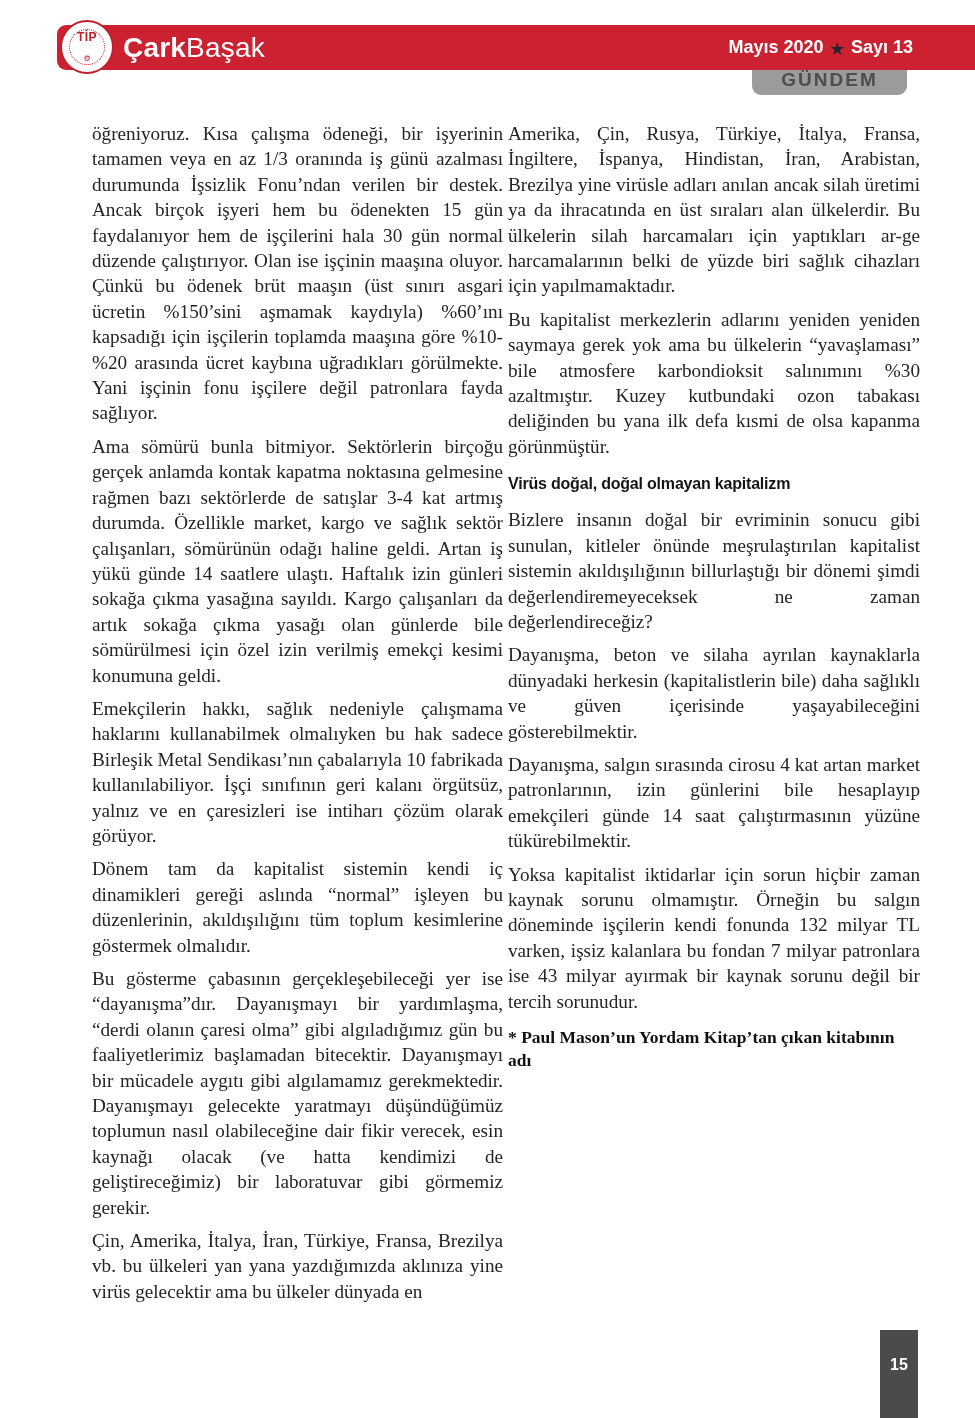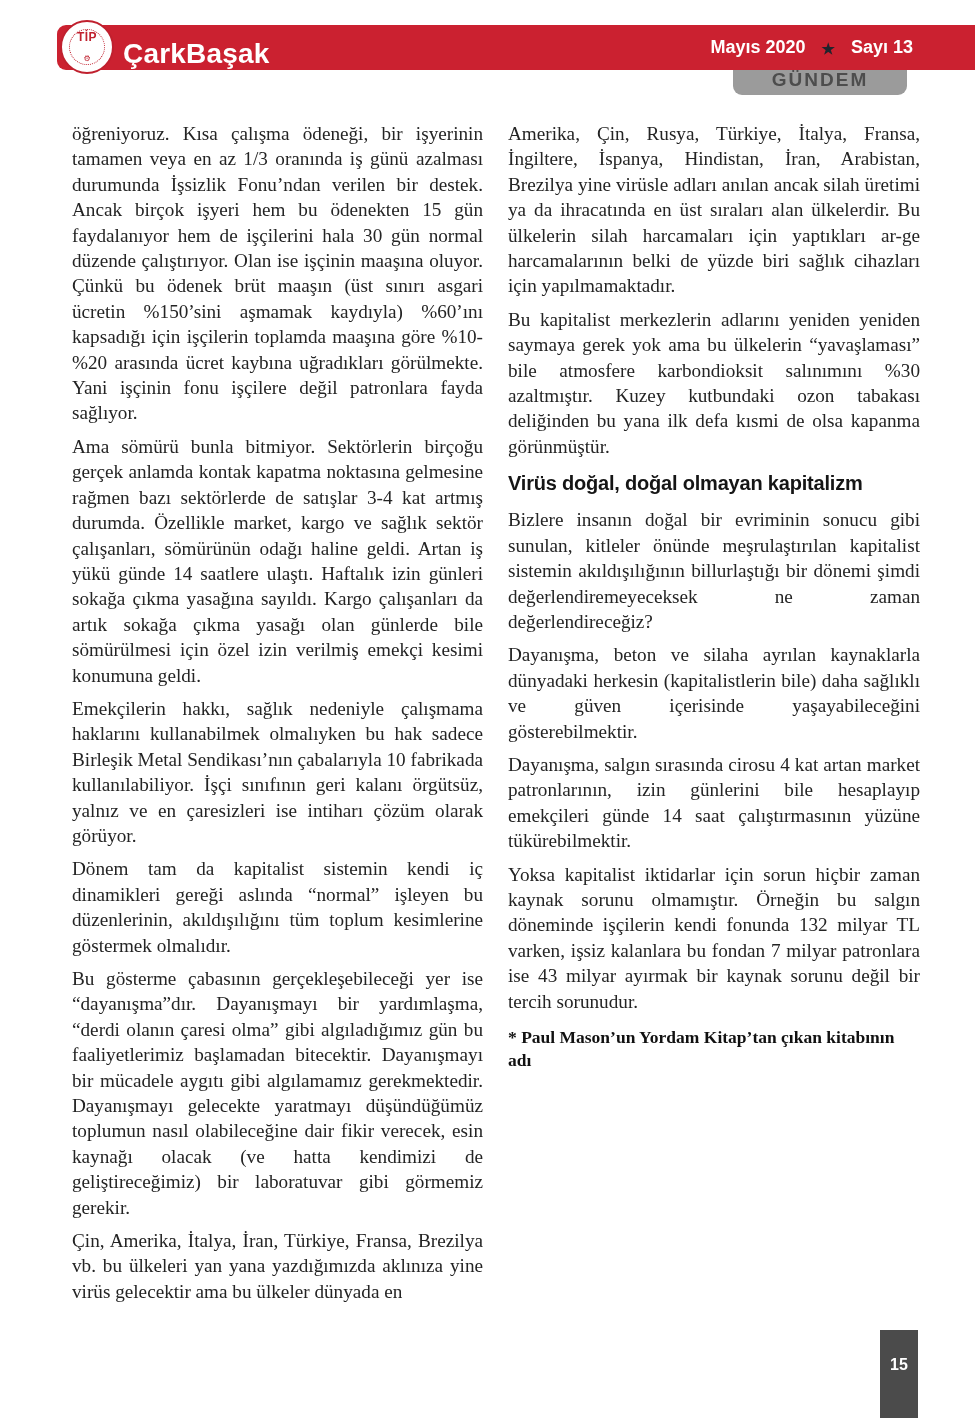--- a/index.html
+++ b/index.html
@@ -55,46 +55,46 @@
     line-height: 12px;
   }
   .logo-mark {
     color: #c0202e;
     font-size: 8px;
     line-height: 8px;
   }
   .brand {
     position: absolute;
     left: 66px; top: 0; height: 45px;
-    display: flex; align-items: flex-end;
+    display: flex; align-items: center;
     font-family: "Liberation Sans", sans-serif;
     font-size: 28px;
     color: #ffffff;
     letter-spacing: 0.2px;
   }
   .brand .bold { font-weight: 800; }
-  .brand .light { font-weight: 700; }
+  .brand .light { font-weight: 400; }
   .issue {
     position: absolute;
     right: 62px; top: 0; height: 45px;
-    display: flex; align-items: center; gap: 16px;
+    display: flex; align-items: center; gap: 7px;
     font-family: "Liberation Sans", sans-serif;
     font-weight: 700;
     font-size: 18px;
     color: #ffffff;
   }
   .issue .star {
     color: #20242c;
     font-size: 15px;
     transform: translateY(1px);
   }
   .section-tab {
     position: absolute;
     right: 68px; top: 60px;
-    width: 174px; height: 35px;
+    width: 155px; height: 35px;
     background: #9b9b9b;
     border-radius: 9px;
     z-index: 2;
     display: flex;
     align-items: flex-end;
     justify-content: center;
     box-sizing: border-box;
     padding-bottom: 4px;
   }
   .section-tab span {
@@ -103,35 +103,35 @@
     font-size: 19px;
     letter-spacing: 2px;
     color: #4d4d4d;
   }
 
   
   .column {
     position: absolute;
     top: 121px;
   }
-  .column.left  { left: 72px;  width: 411px; }
+  .column.left  { left: 92px;  width: 411px; }
   .column.right { left: 508px; width: 412px; }
 
   .column p {
     margin: 0 0 8px 0;
     font-size: 19.2px;
     line-height: 25.4px;
     text-align: justify;
     color: #242424;
   }
   .column h3 {
     margin: 11px 0 10px 0;
     font-family: "Liberation Sans", sans-serif;
     font-weight: 800;
-    font-size: 20px;
+    font-size: 16px;
     line-height: 27px;
     letter-spacing: -0.2px;
     color: #151515;
   }
   .column .footnote {
     margin-top: 12px;
     font-weight: 700;
     font-size: 17.5px;
     line-height: 23px;
     text-align: left;

